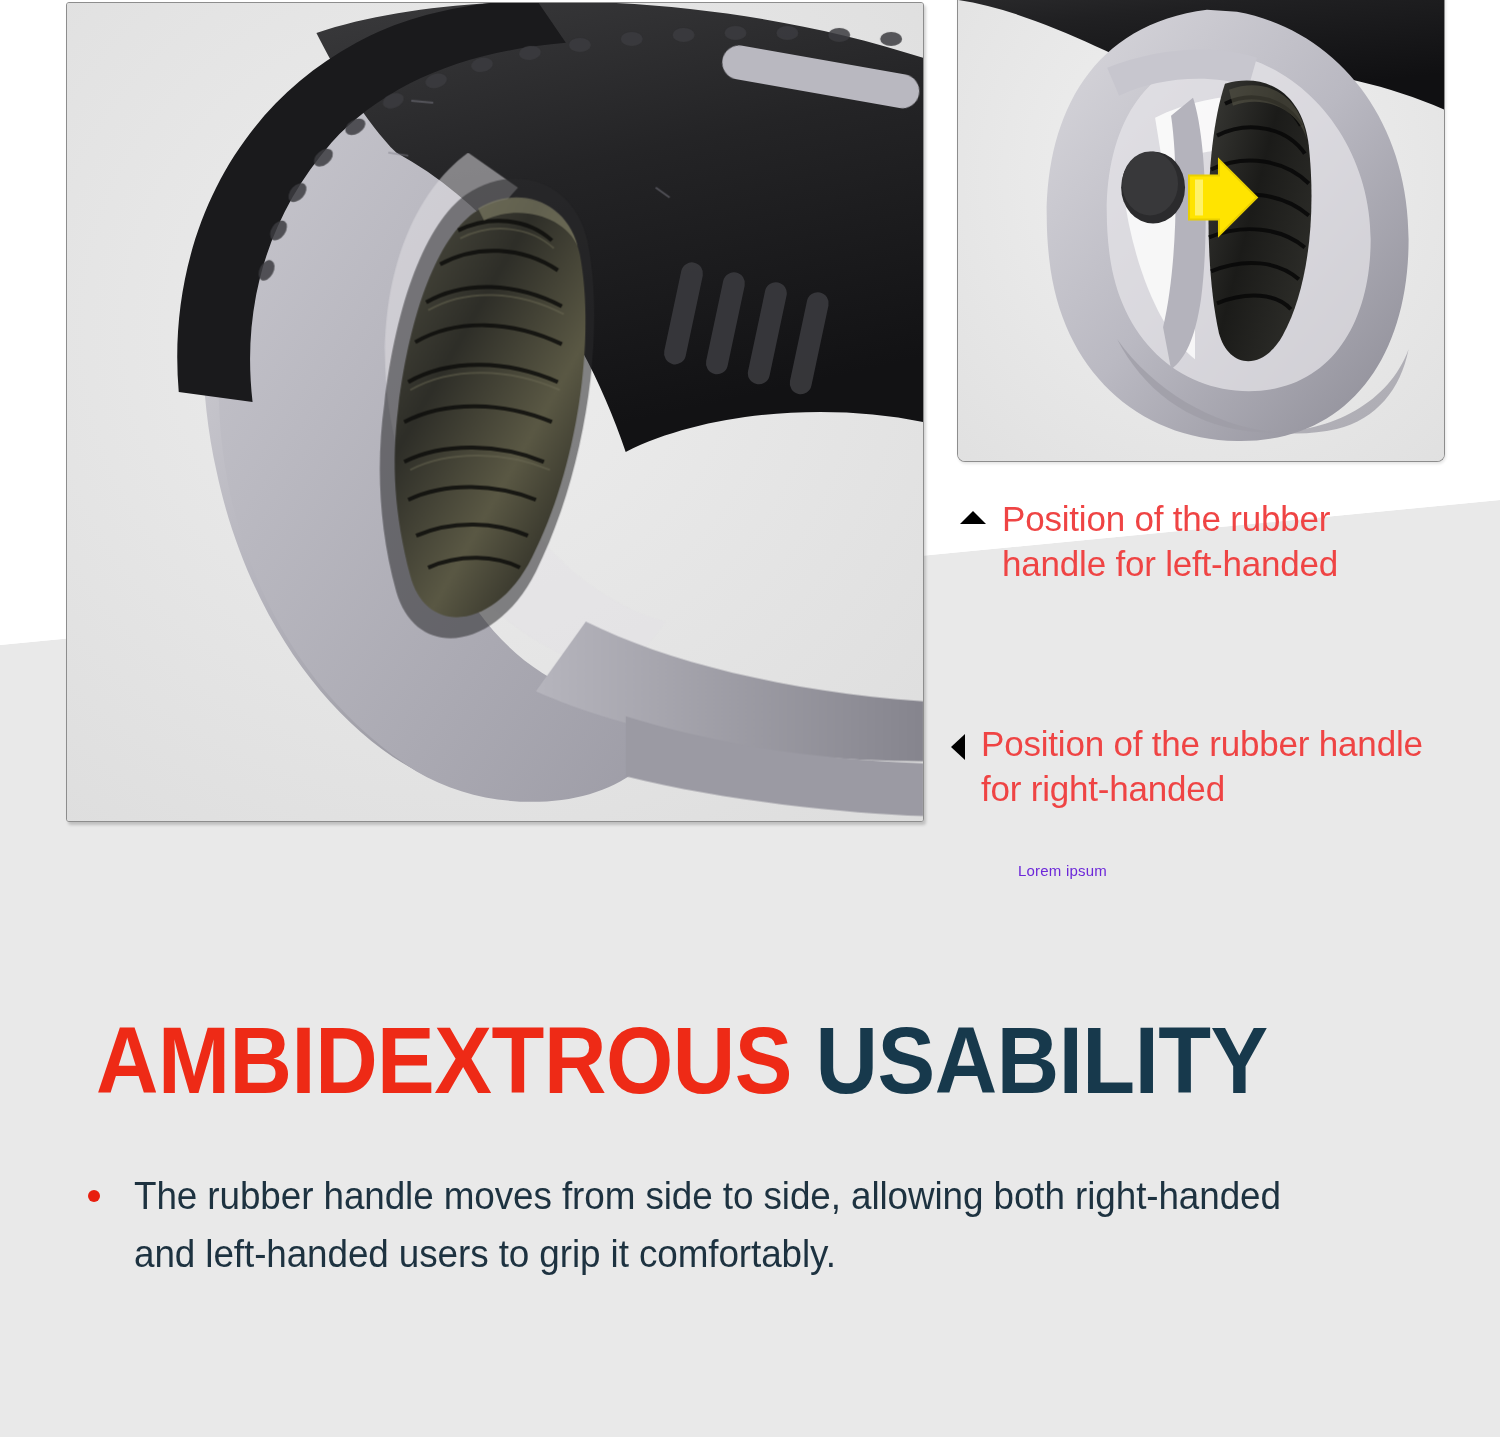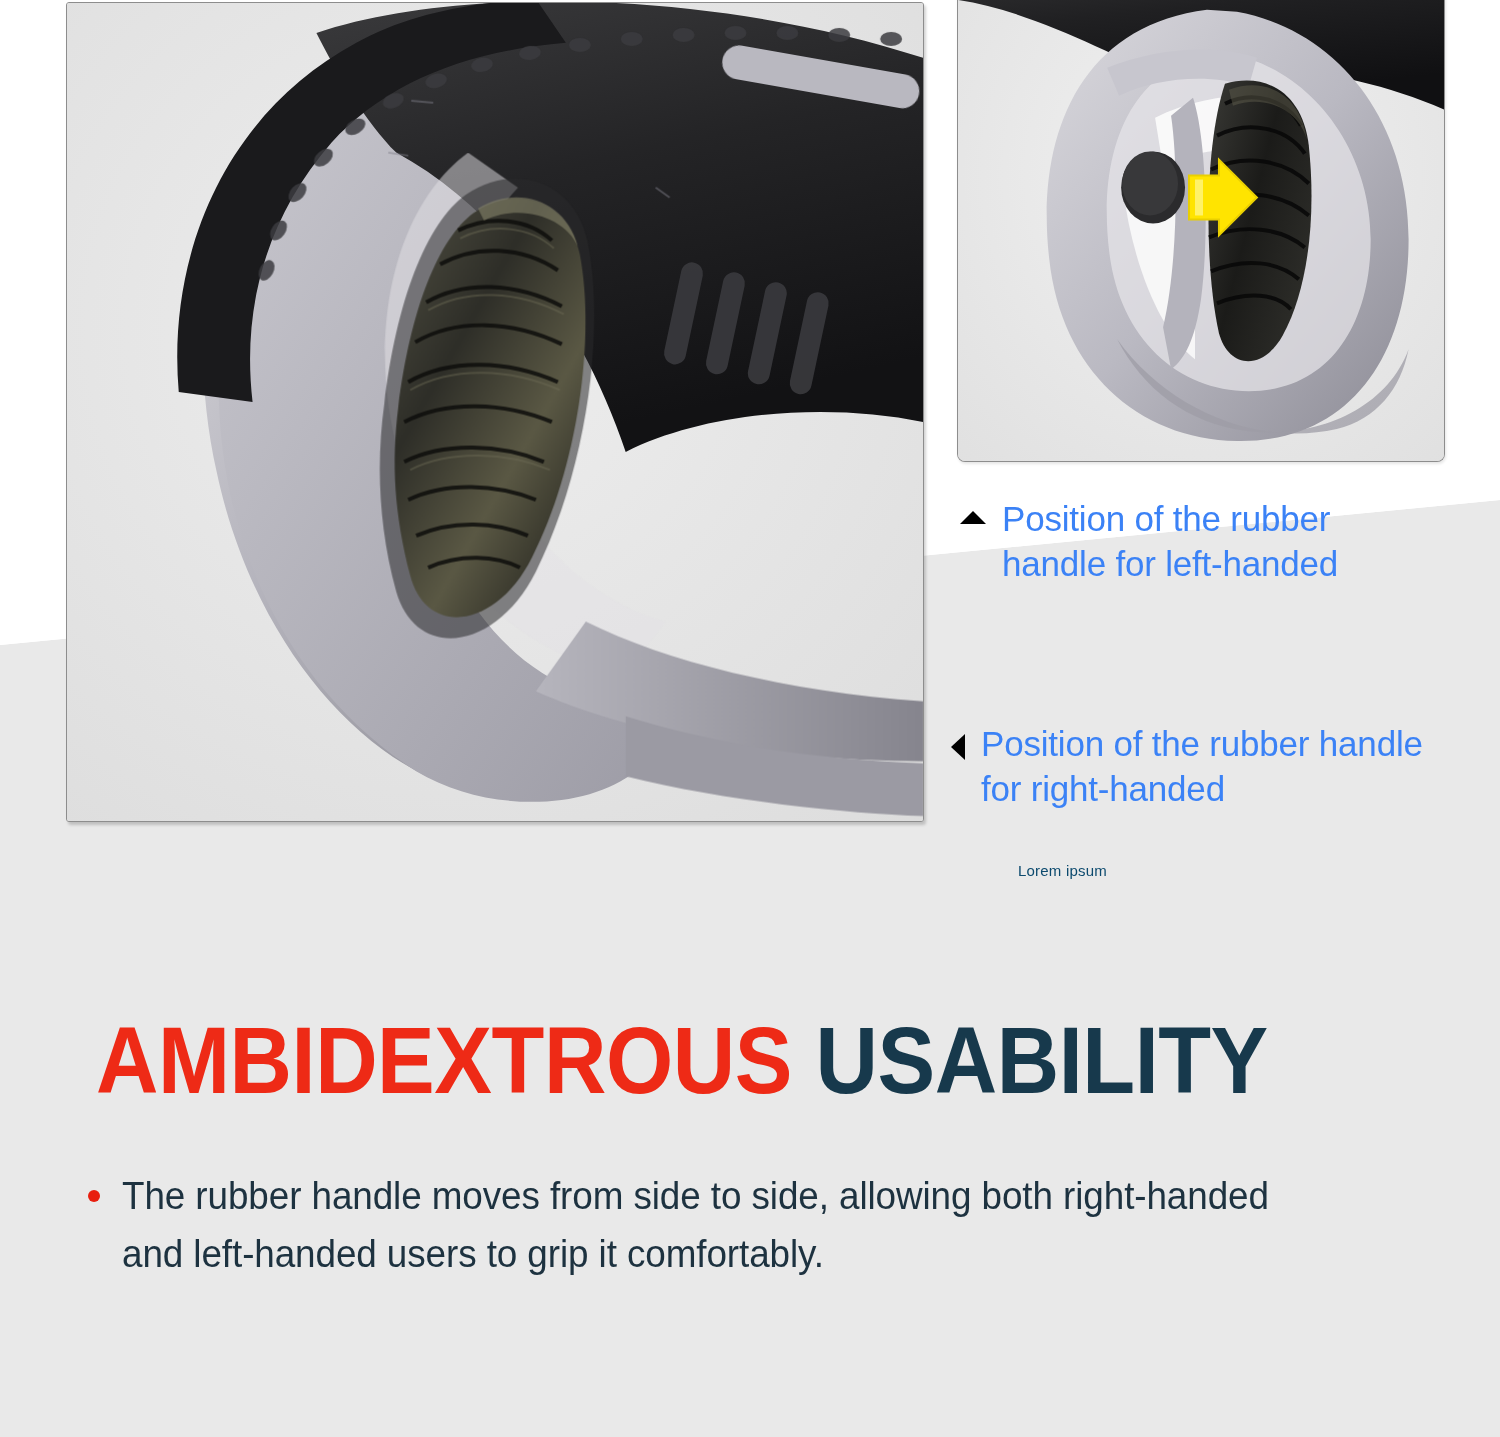--- a/index.html
+++ b/index.html
@@ -60,21 +60,21 @@
   }
 
   .render-svg { display: block; width: 100%; height: 100%; }
 
   
   .callout {
     position: absolute;
     display: flex;
     align-items: flex-start;
     gap: 16px;
-    color: #3b82f6;
+    color: #ef4444;
     font-size: 35px;
     line-height: 1.28;
     font-weight: 400;
     white-space: pre-line;
     letter-spacing: -0.2px;
   }
   .callout-left  { left: 960px; top: 497px; width: 540px; }
   .callout-right { left: 951px; top: 722px; width: 560px; }
 
   .marker {
@@ -94,21 +94,21 @@
     border-right: 14px solid #000000;
     margin-top: 12px;
   }
   .callout-text { display: block; }
 
   
   .micro-caption {
     position: absolute;
     left: 1018px; top: 862px;
     font-size: 15px;
-    color: #0c4a6e;
+    color: #6d28d9;
     letter-spacing: 0.2px;
   }
 
   
   .logo {
     position: absolute;
     left: 88px; top: 896px;
     width: 332px; height: 82px;
   }
   .logo svg { display: block; width: 100%; height: 100%; }
@@ -129,21 +129,21 @@
   .headline .h-red  { color: #ee2a16; }
   .headline .h-navy { color: #17394c; }
 
   
   .body-block {
     position: absolute;
     left: 88px; top: 1168px;
     width: 1250px;
     display: flex;
     align-items: flex-start;
-    gap: 22px;
+    gap: 34px;
   }
   .bullet-dot {
     flex: 0 0 auto;
     width: 12px; height: 12px;
     border-radius: 50%;
     background: #e81f0f;
     margin-top: 22px;
   }
   .body-text {
     color: #1d3240;

